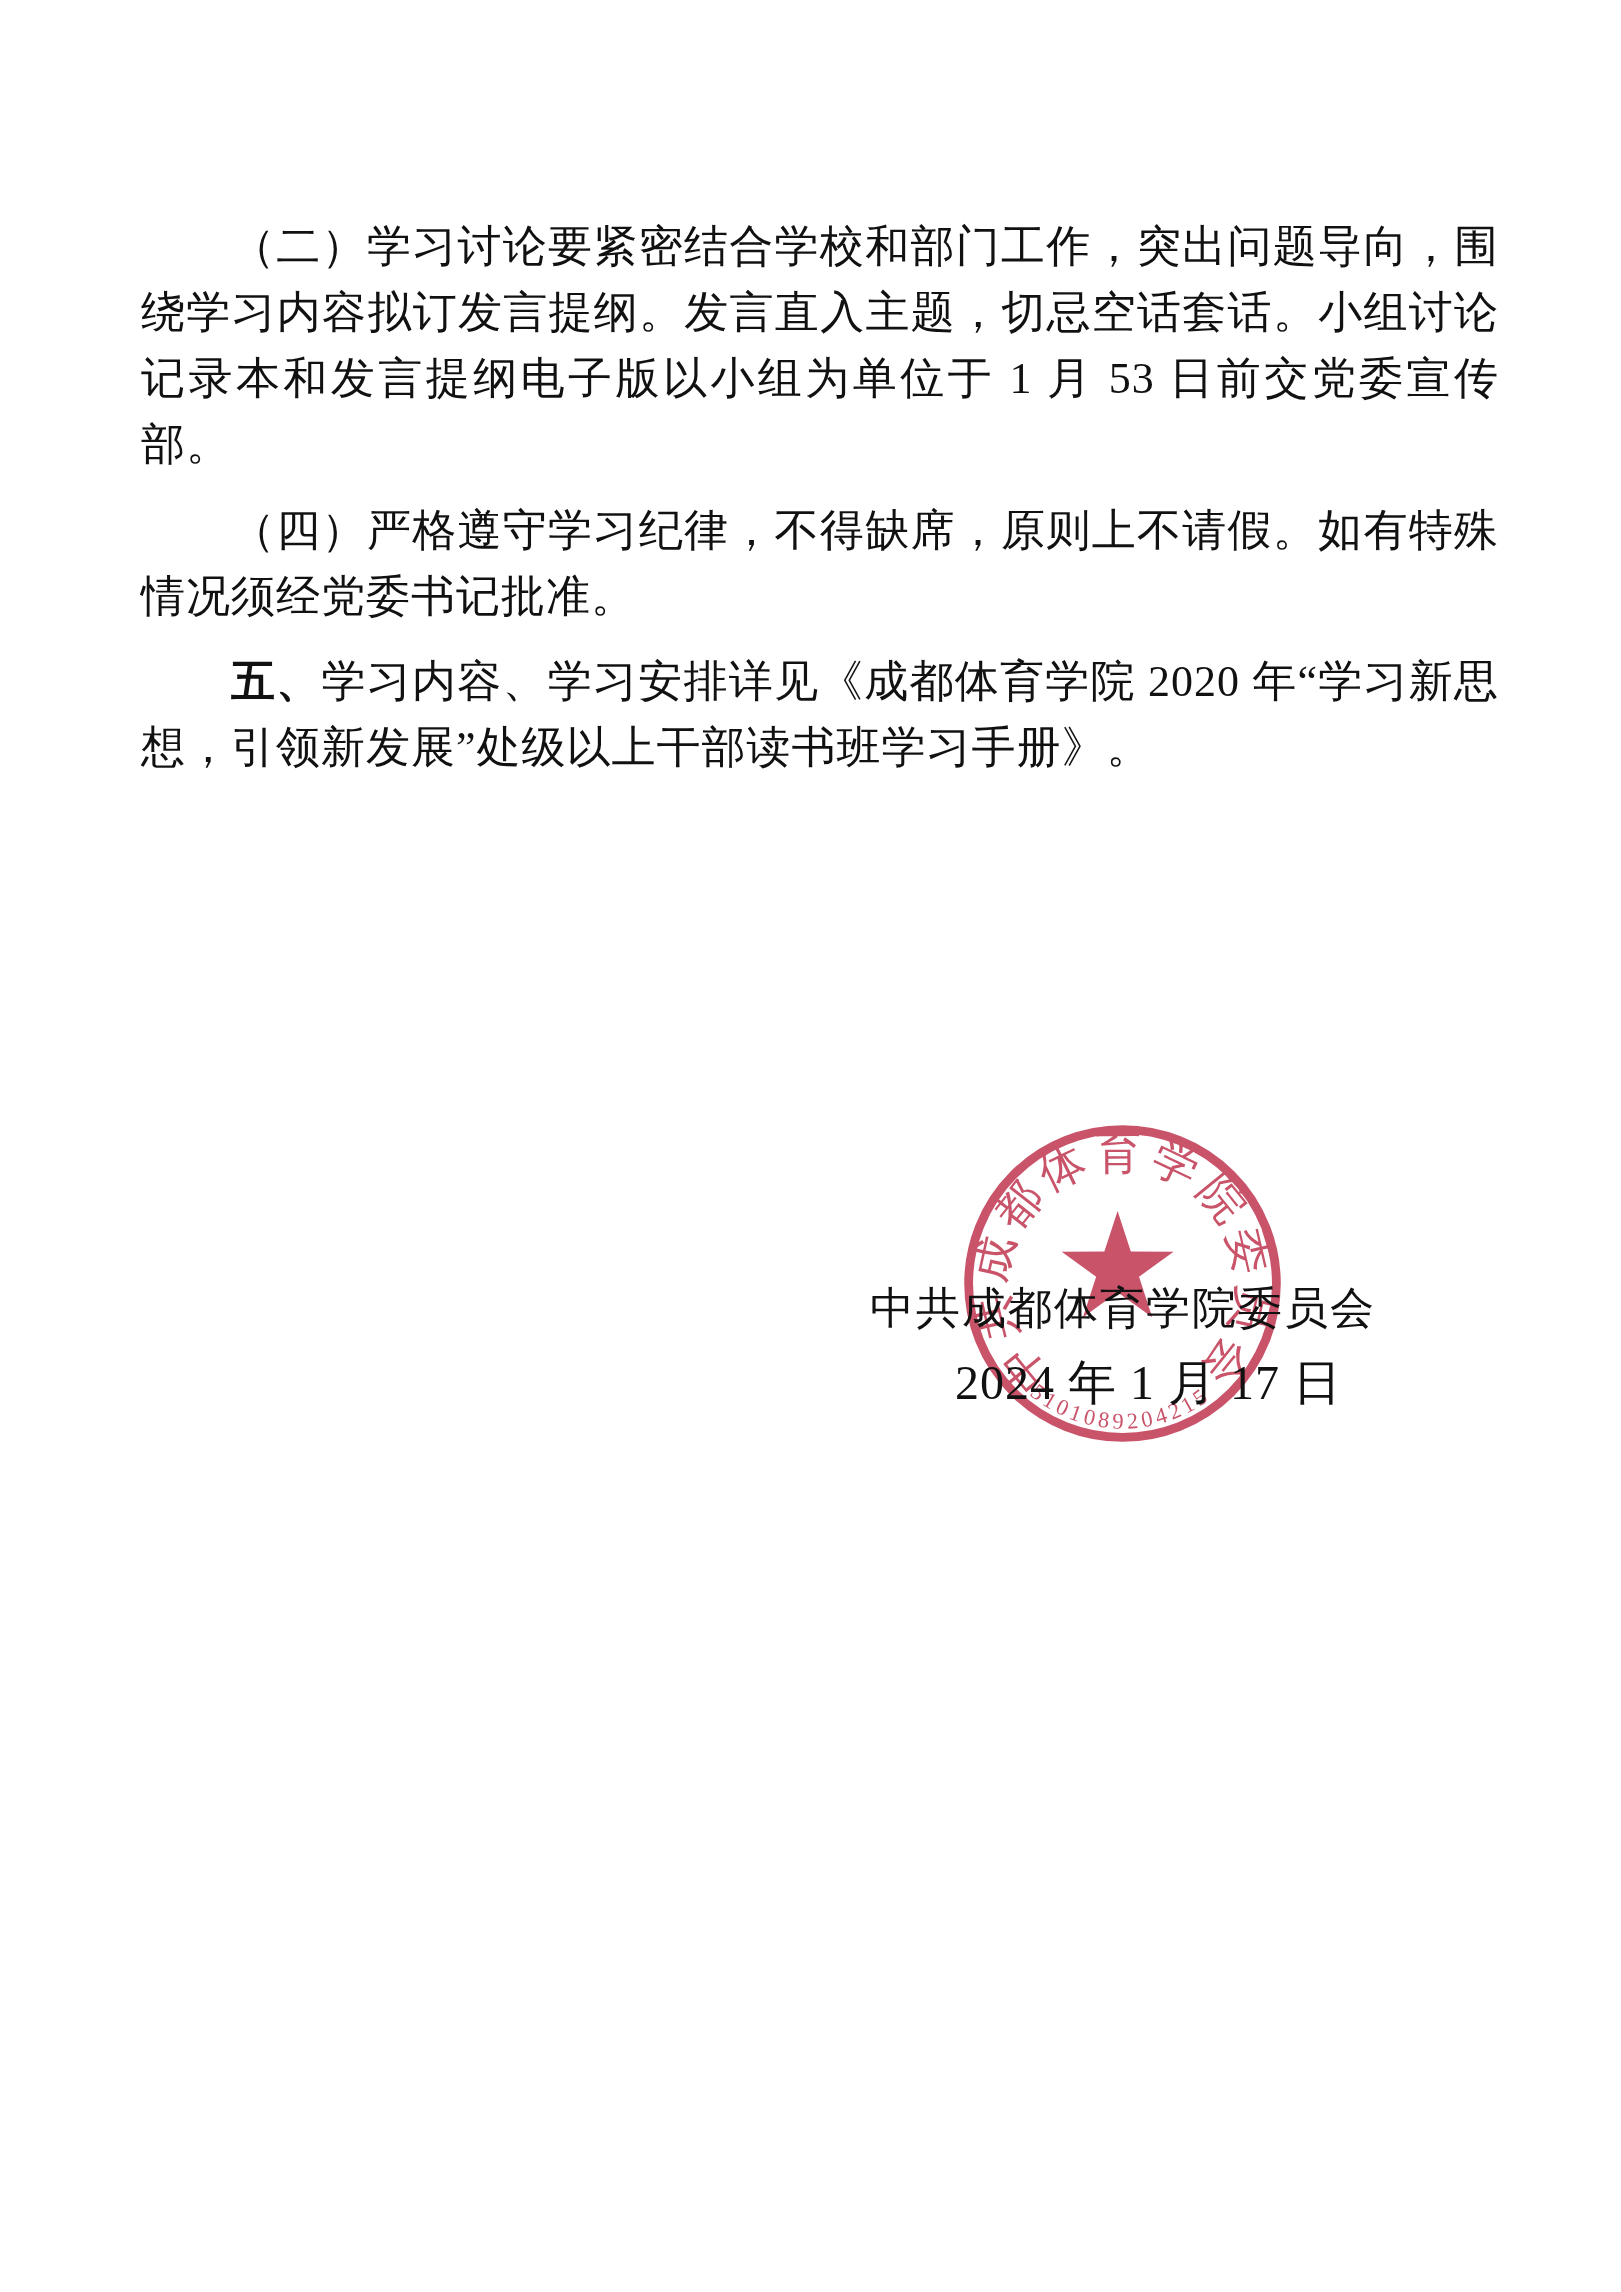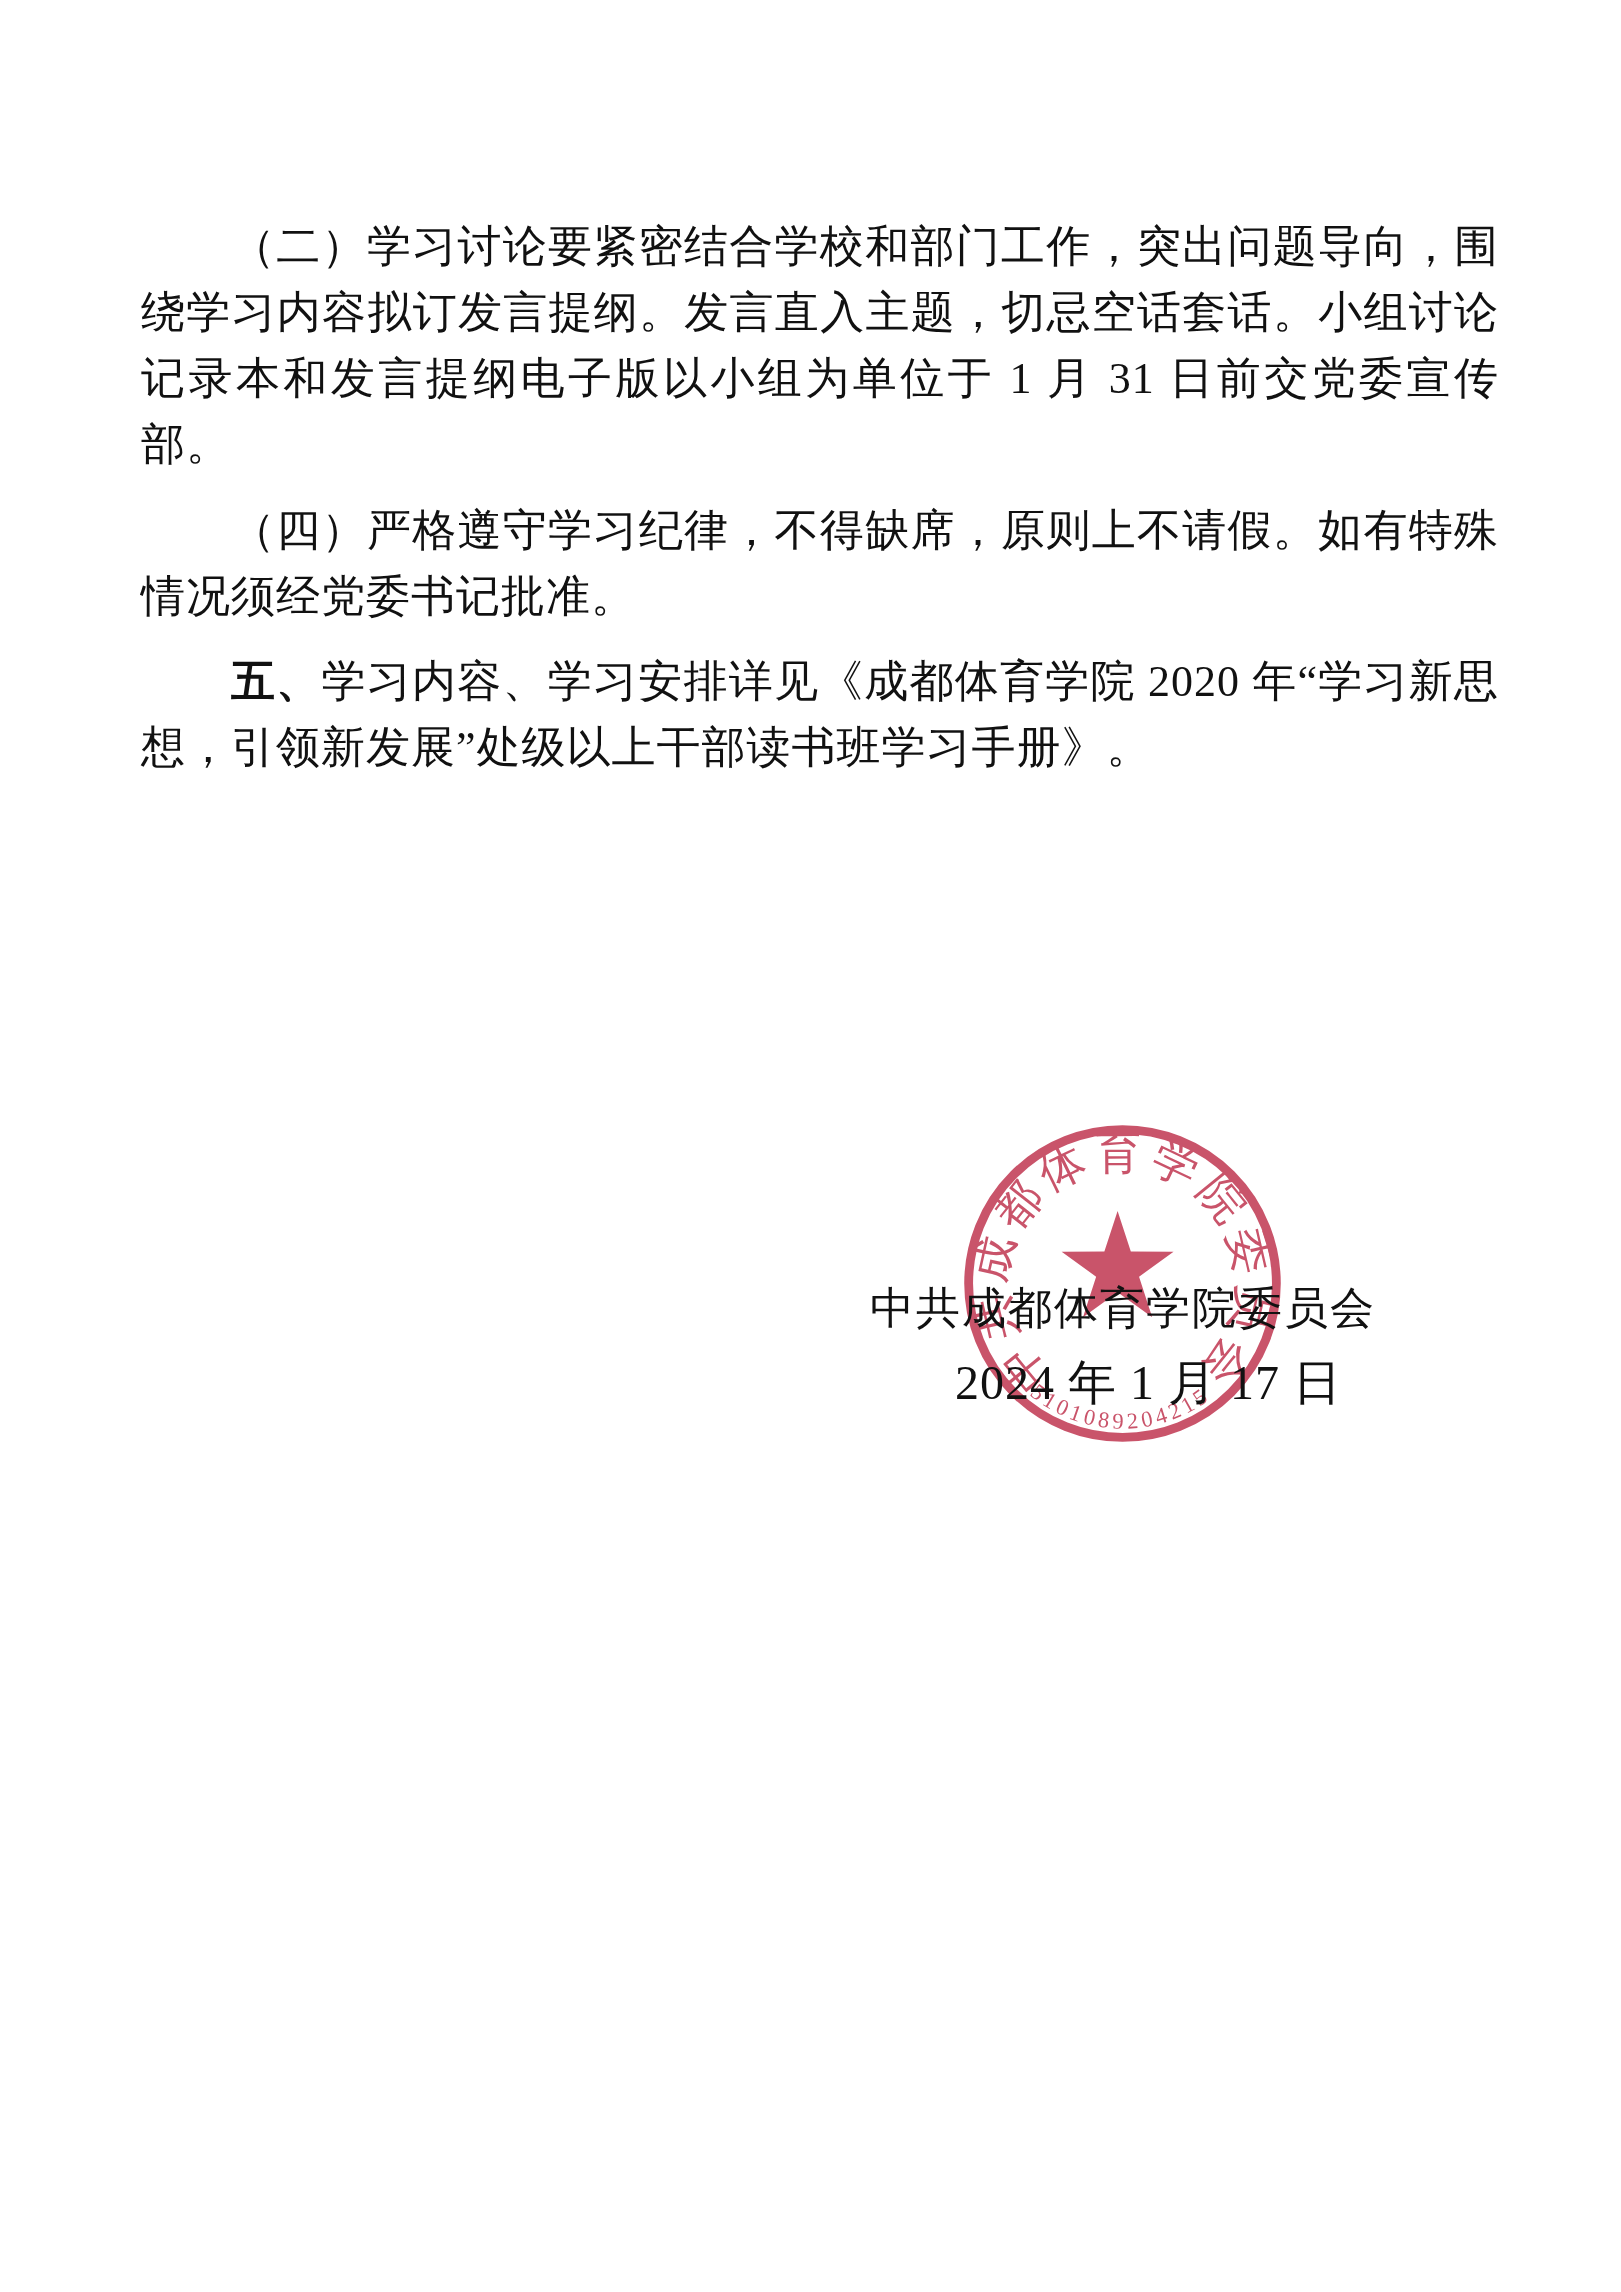--- a/index.html
+++ b/index.html
@@ -84,21 +84,21 @@
       <text font-size="46" letter-spacing="7" fill="#c23b55">
         <textPath href="#ringPath">中共成都体育学院委员会</textPath>
       </text>
       <text font-size="23" letter-spacing="4" fill="#c23b55">
         <textPath href="#codePath">5101089204215</textPath>
       </text>
     </g>
   </svg>
 
   <div class="body-text">
-  <p><b></b><span>（二）学习讨论要紧密结合学校和部门工作，突出问题导向，围绕学习内容拟订发言提纲。发言直入主题，切忌空话套话。小组讨论记录本和发言提纲电子版以小组为单位于 1 月 31 日前交党委宣传部。</span></p>
+  <p><b></b><span>（二）学习讨论要紧密结合学校和部门工作，突出问题导向，围绕学习内容拟订发言提纲。发言直入主题，切忌空话套话。小组讨论记录本和发言提纲电子版以小组为单位于 1 月 53 日前交党委宣传部。</span></p>
 
 
   <p><b></b><span>（四）严格遵守学习纪律，不得缺席，原则上不请假。如有特殊情况须经党委书记批准。</span></p>
 
   <p><b>五、</b><span>学习内容、学习安排详见《成都体育学院 2020 年“学习新思想，引领新发展”处级以上干部读书班学习手册》。</span></p>
 
 </div>
 
   <div class="signature">中共成都体育学院委员会</div>
   <div class="sig-date">2024 年 1 月 17 日</div>

